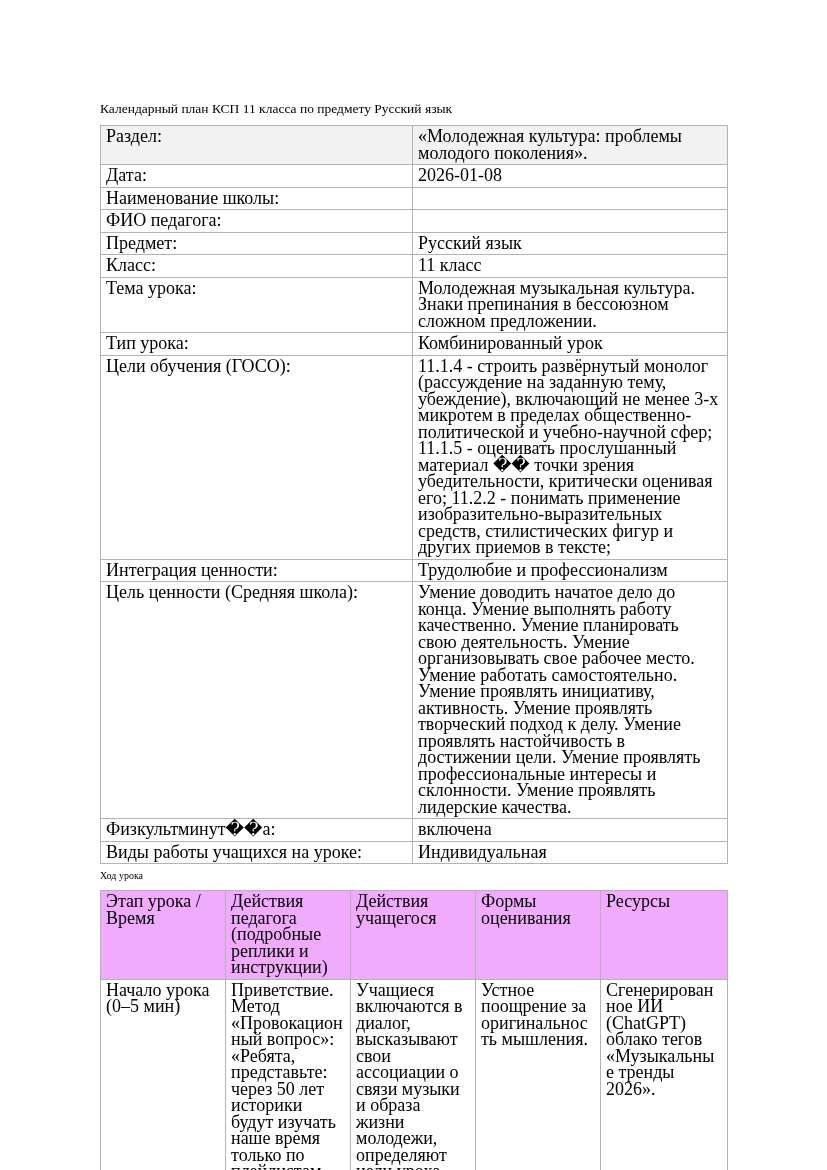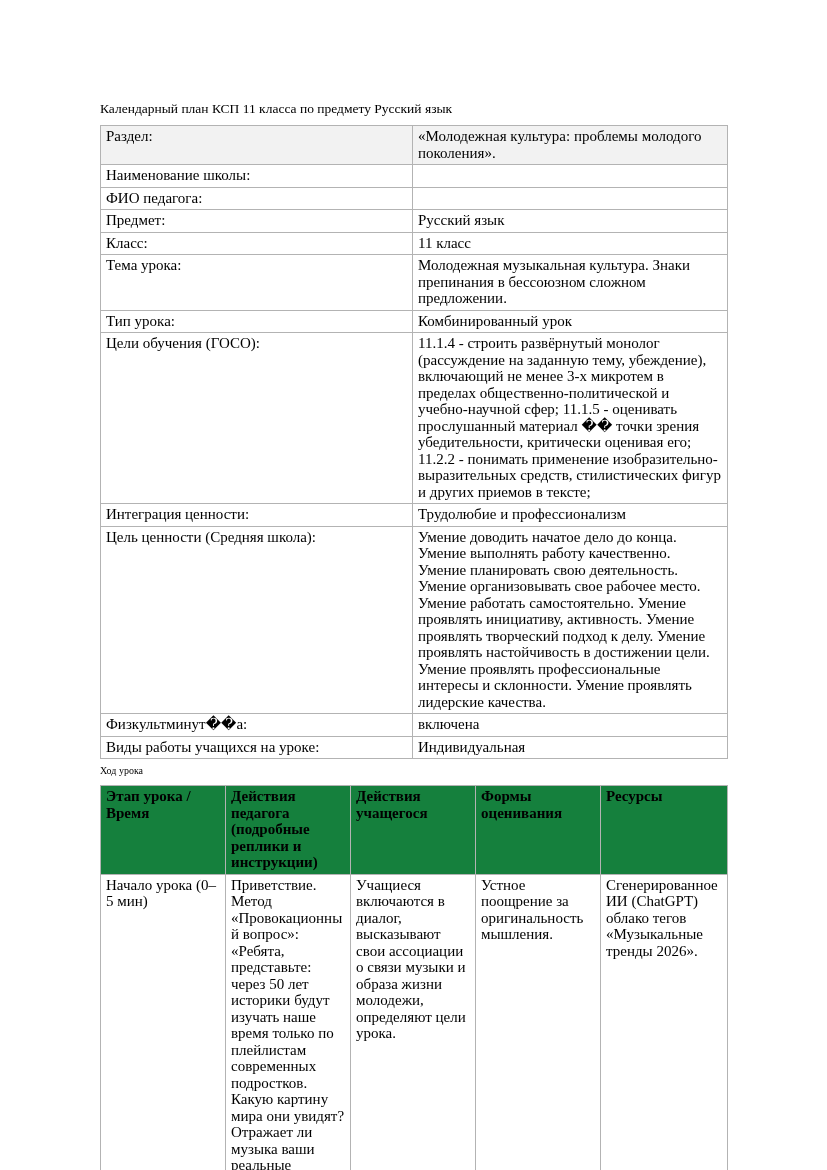--- a/index.html
+++ b/index.html
@@ -21,21 +21,21 @@
   .doc-title {
     font-size: 13.5px;
     line-height: 17px;
     margin: 0 0 8px 0;
     white-space: nowrap;
   }
   table.tbl {
     border-collapse: collapse;
     width: 627px;
     table-layout: fixed;
-    font-size: 15px;
+    font-size: 18px;
     line-height: 16.5px;
   }
   table.tbl td {
     border: 1px solid #b3b3b3;
     padding: 2px 5px 3px 5px;
     vertical-align: top;
     word-wrap: break-word;
     overflow-wrap: break-word;
   }
   
@@ -47,39 +47,43 @@
     font-size: 10px;
     line-height: 17px;
     margin: 3px 0 6px 0;
   }
   
   .t2 col.h1 { width: 125px; }
   .t2 col.h2 { width: 125px; }
   .t2 col.h3 { width: 125px; }
   .t2 col.h4 { width: 125px; }
   .t2 col.h5 { width: 127px; }
-  .t2 tr.head td { background: #15803d; height: 86px; font-weight: bold; }
+  .t2 tr.head td { background: #f0abfc; height: 86px; }
   .t2 td.body-cell { height: 300px; }
 </style>
 </head>
 <body>
 
 <div class="page">
 
   <p class="doc-title">Календарный план КСП 11 класса по предмету Русский язык</p>
 
   <table class="tbl t1">
     <colgroup>
         <col class="c1">
         <col class="c2">
       </colgroup>
     <tbody>
       <tr class="shaded">
         <td>Раздел:</td>
         <td>«Молодежная культура: проблемы молодого поколения».</td>
+      </tr>
+      <tr>
+        <td>Дата:</td>
+        <td>2026-01-08</td>
       </tr>
       <tr>
         <td>Наименование школы:</td>
         <td></td>
       </tr>
       <tr>
         <td>ФИО педагога:</td>
         <td></td>
       </tr>
       <tr>

